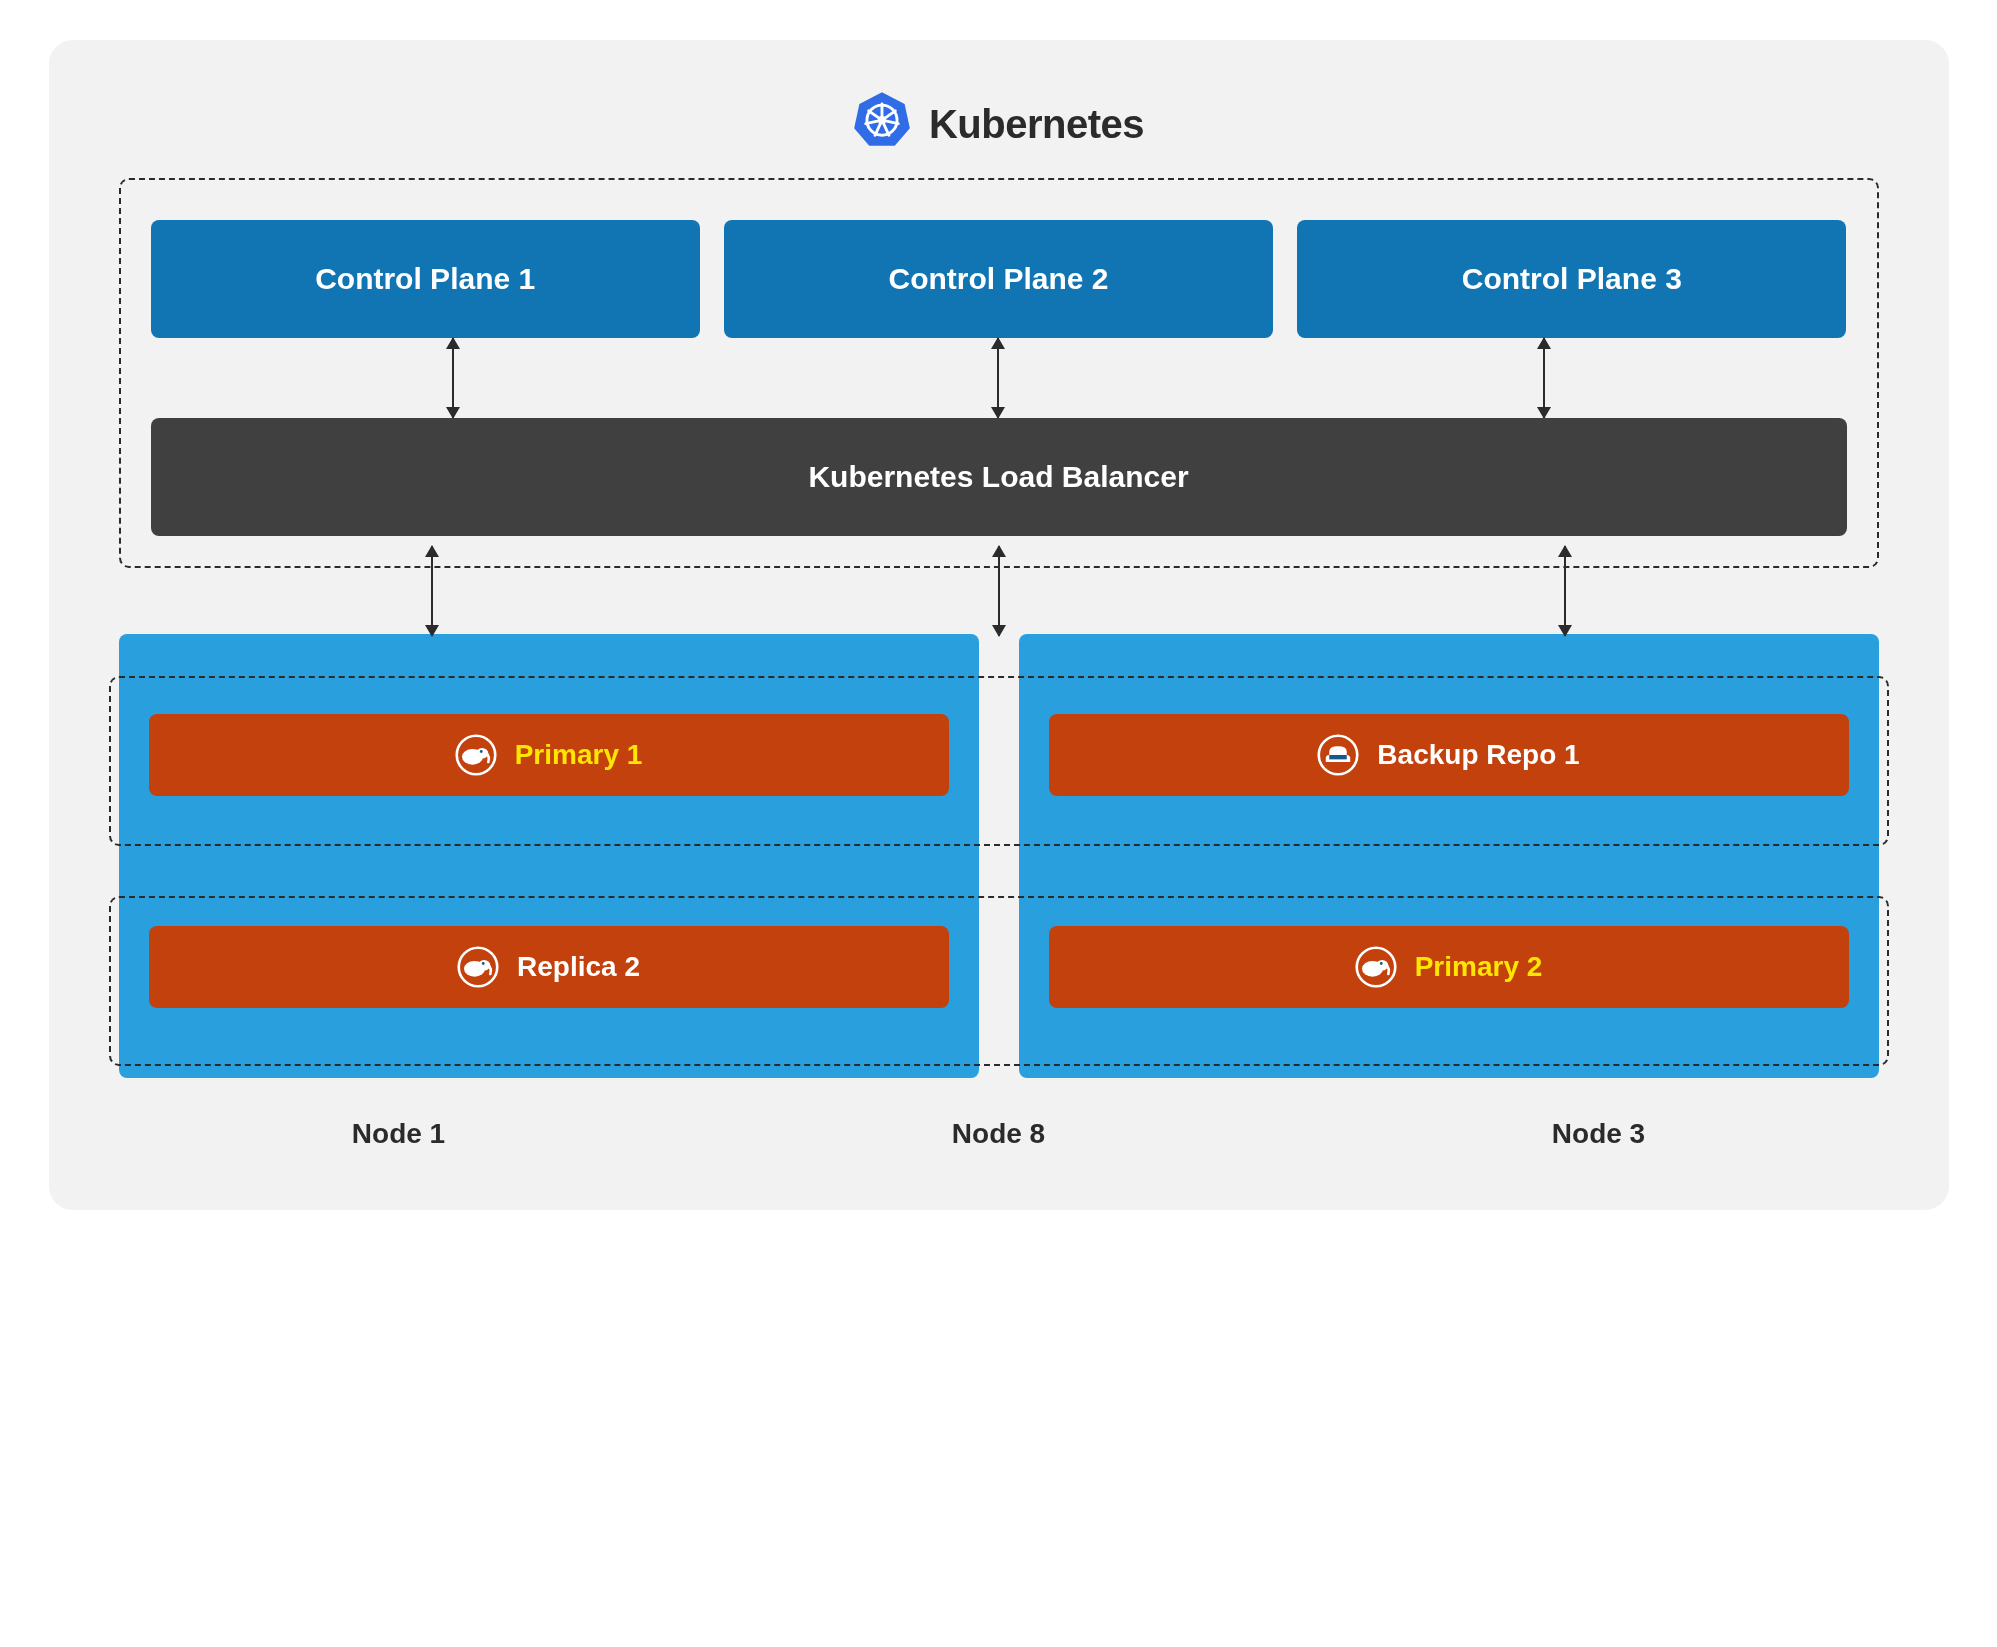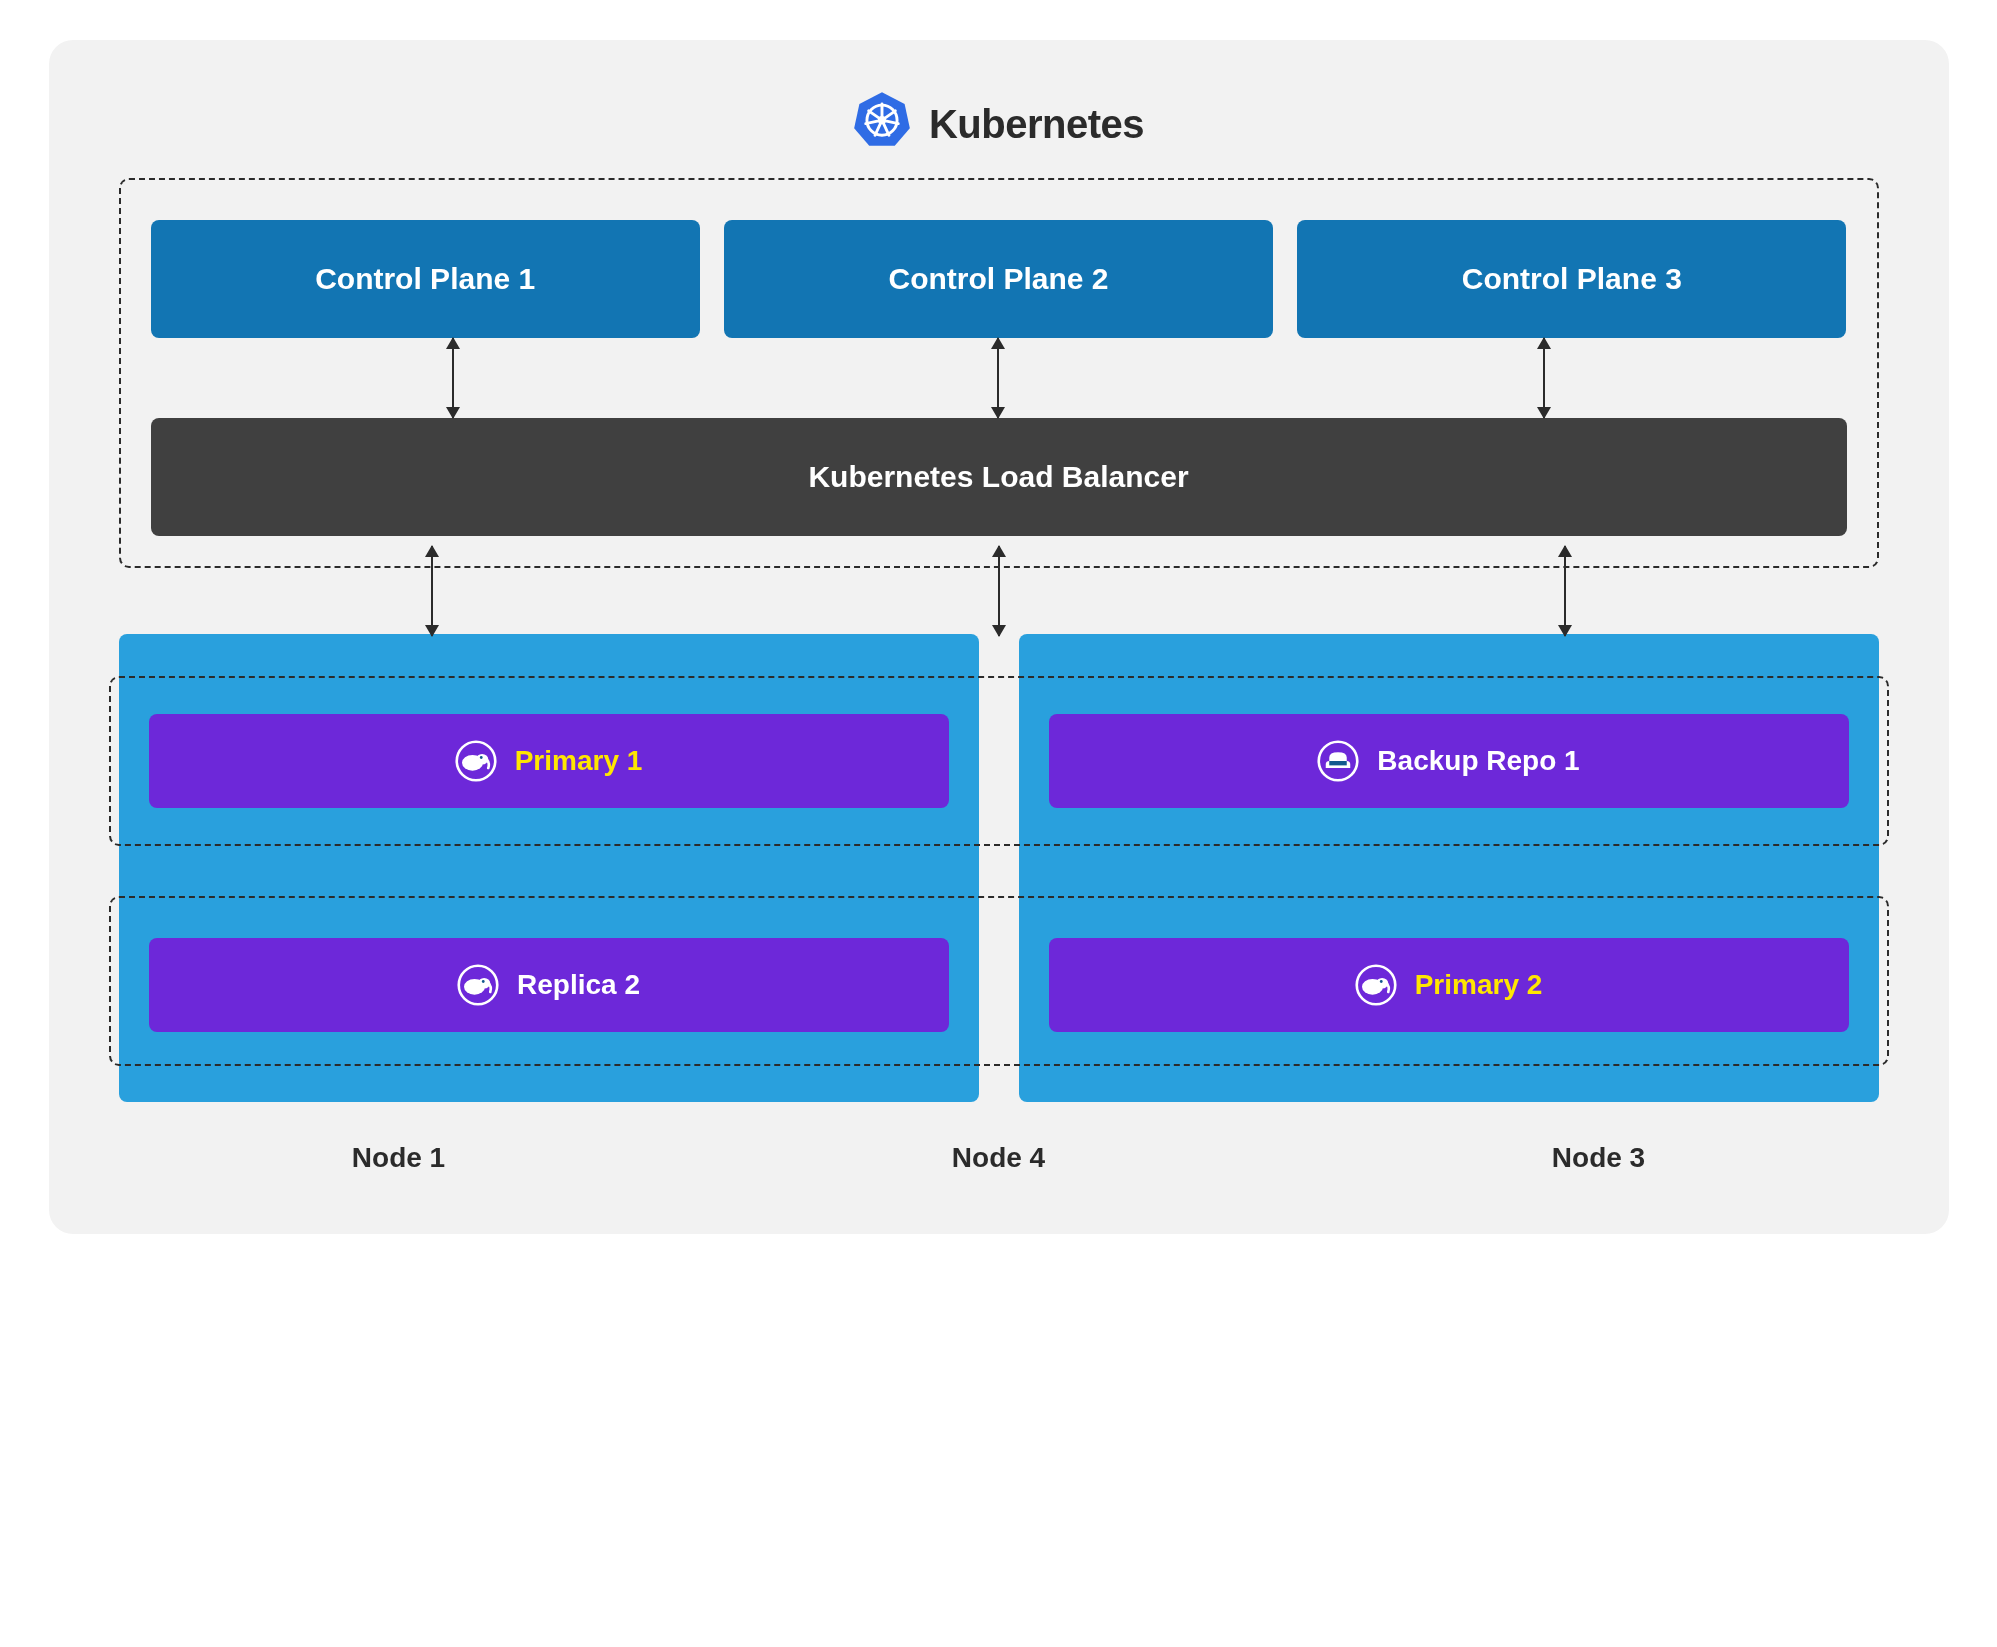--- a/index.html
+++ b/index.html
@@ -102,24 +102,24 @@
   .node-col {
     flex: 1;
     background: #29a0dd;
     border-radius: 8px;
     padding: 80px 30px 70px 30px;
     display: flex;
     flex-direction: column;
     gap: 130px;
   }
   .pod-box {
-    background: #6d28d9;
+    background: #c2410c;
     color: #ffffff;
     border-radius: 8px;
-    padding: 26px 10px;
+    padding: 20px 10px;
     display: flex;
     align-items: center;
     justify-content: center;
     gap: 18px;
     position: relative;
     z-index: 3;
   }
   .pod-label {
     font-size: 28px;
     font-weight: 700;
@@ -252,17 +252,17 @@
           <path d="M36 22 Q40 26 38 32" stroke="#ffffff" stroke-width="3" fill="none" stroke-linecap="round"></path>
           <circle cx="30" cy="20" r="1.6" fill="#13598e"></circle>
         </svg>
         <span class="pod-label primary">Primary 2</span>
       </div>
     </div>
   </div>
 
   <div class="labels-row">
     <div class="node-label">Node 1</div>
-    <div class="node-label">Node 4</div>
+    <div class="node-label">Node 8</div>
     <div class="node-label">Node 3</div>
   </div>
 
 </div>
 
 </body></html>

